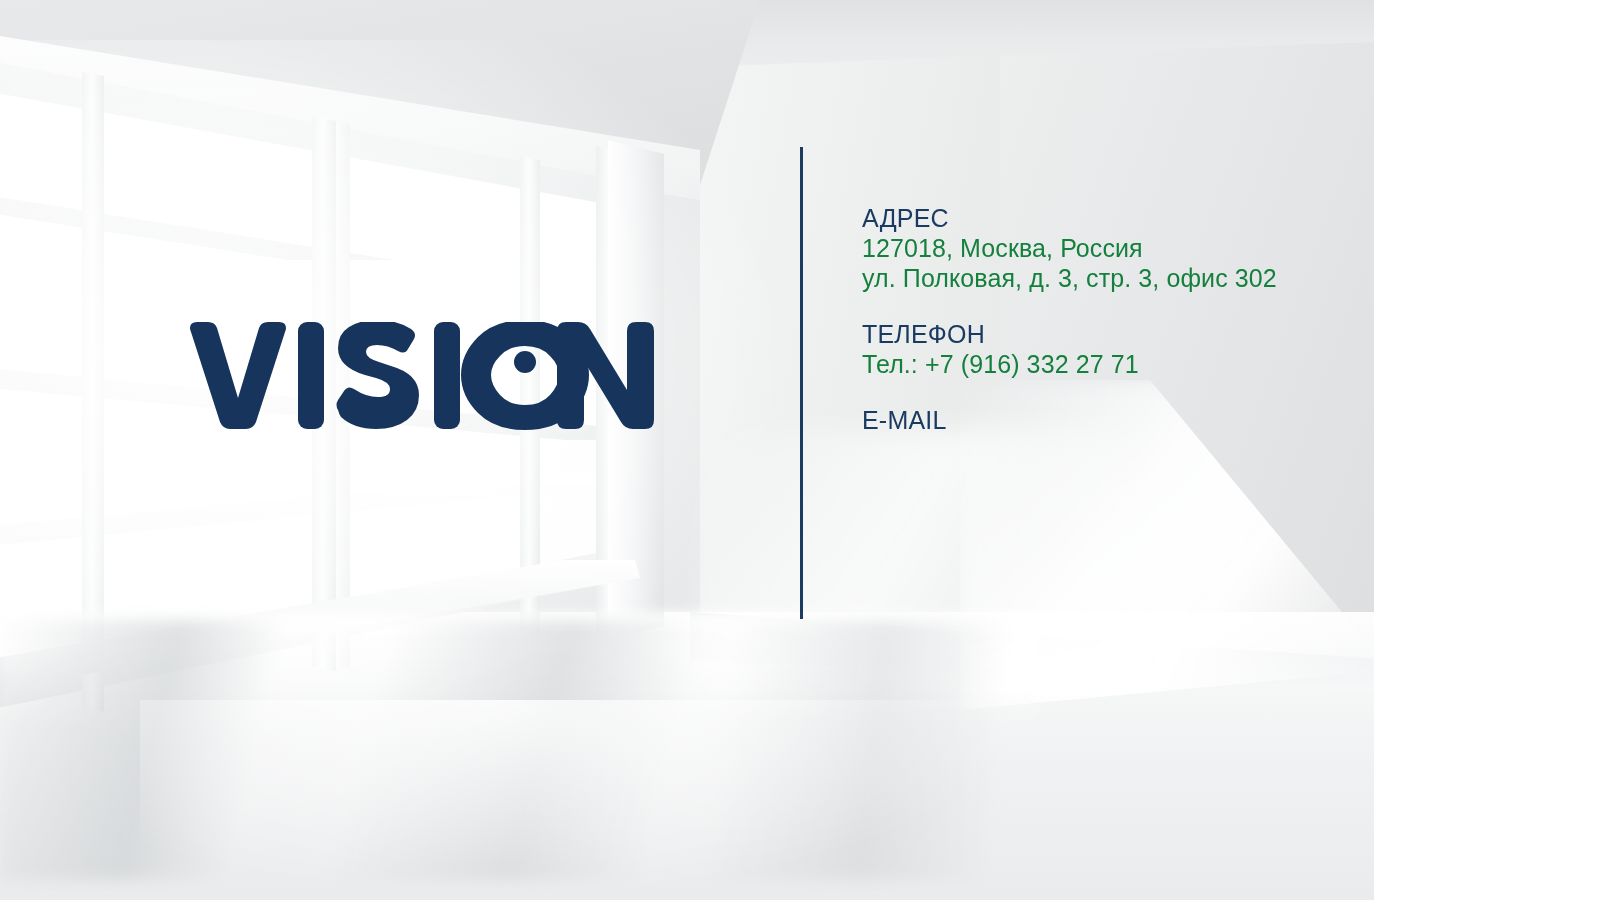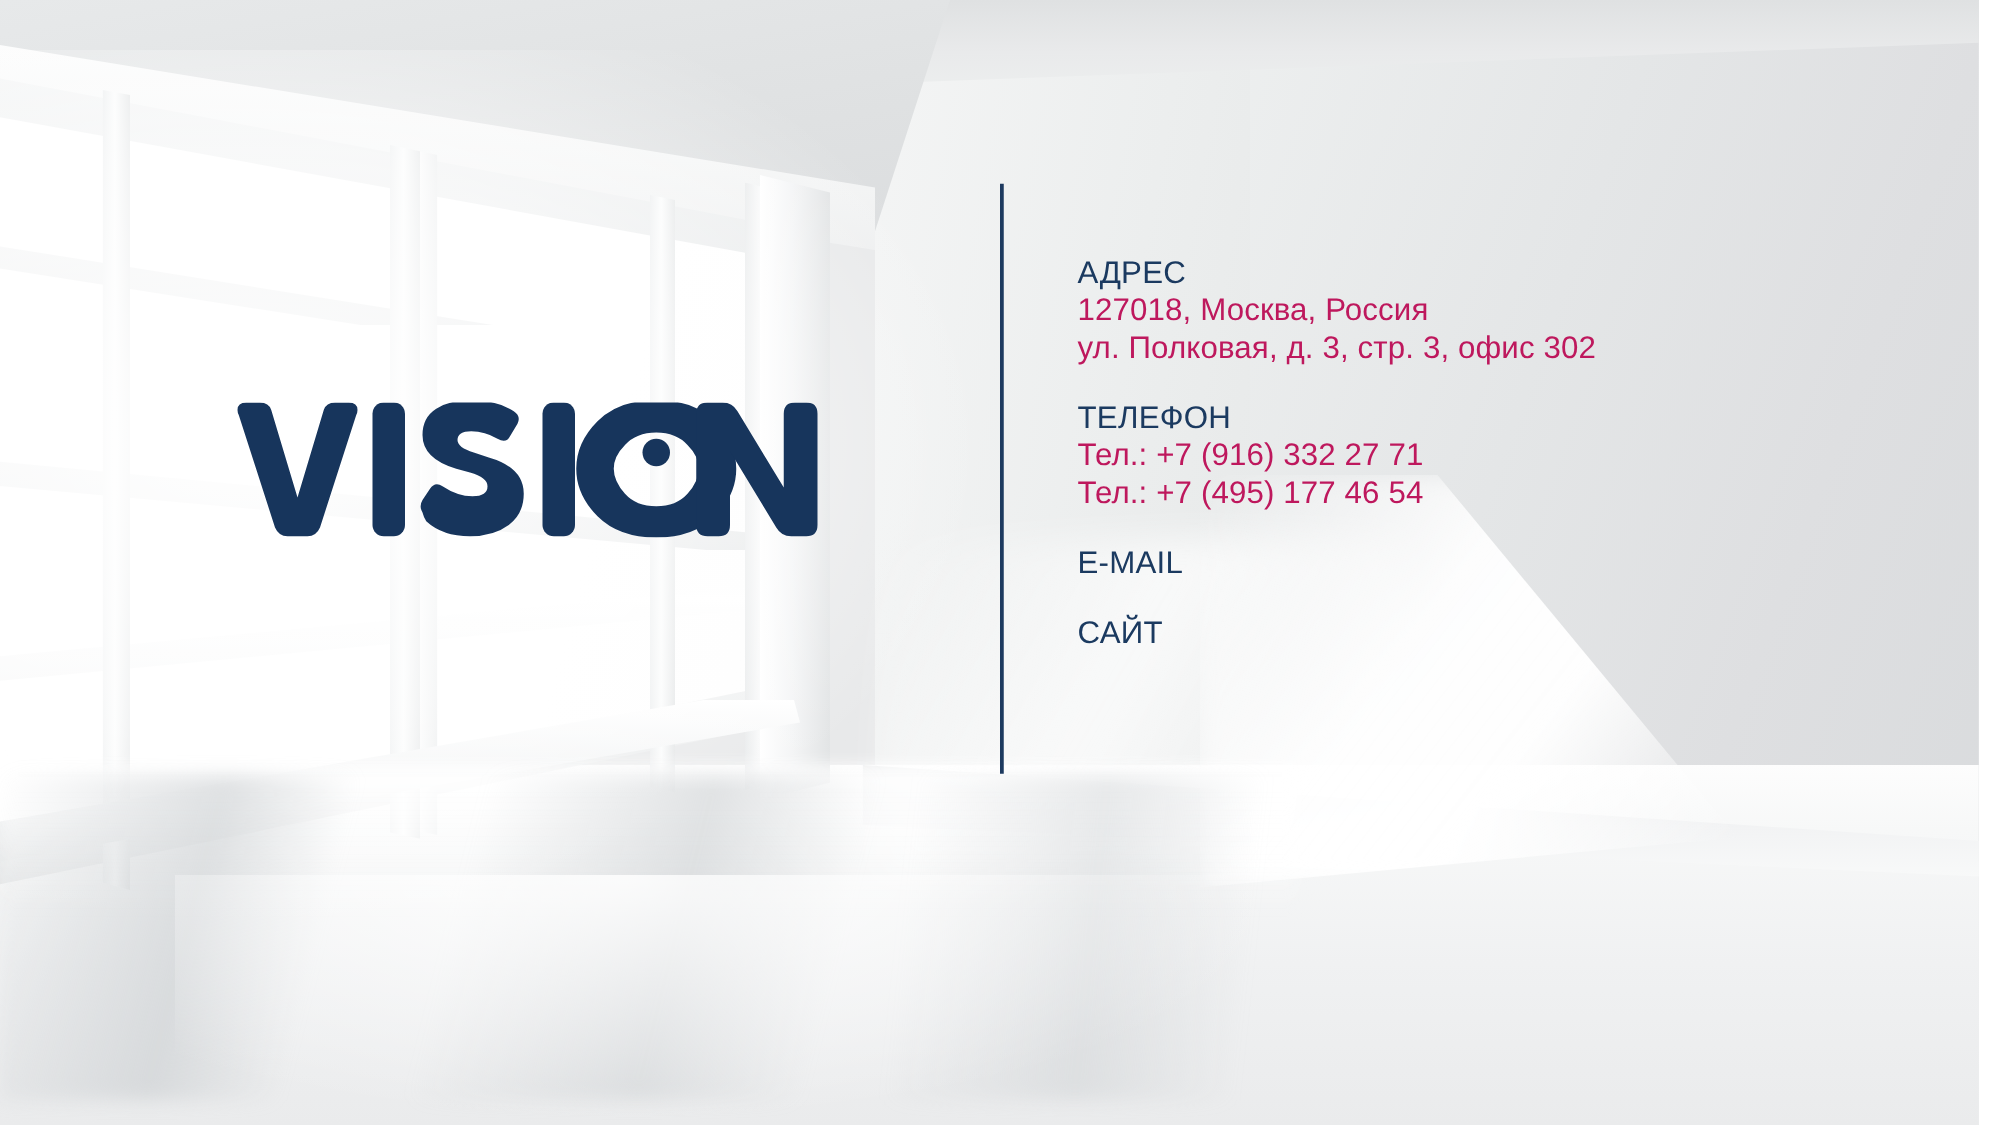--- a/index.html
+++ b/index.html
@@ -1,20 +1,20 @@
 <!DOCTYPE html>
 <html><head>
 <meta charset="utf-8">
 <style>
   html,body{margin:0;padding:0;background:#fff;}
   body{font-family:"Liberation Sans","DejaVu Sans",sans-serif;}
 
   #slide{
     position:relative;
-    width:1583px;height:900px;
+    width:1374px;height:900px;
     overflow:hidden;
     background:#e8e9ea;
   }
 
   
   .room{position:absolute;inset:0;}
 
   
   .wall-right{
     position:absolute;left:700px;top:0;width:900px;height:690px;
@@ -177,21 +177,21 @@
     color:#17355c;
   }
   .group{margin-bottom:26px;}
   .group:last-child{margin-bottom:0;}
   .ghead{
     font-size:25px;line-height:30px;letter-spacing:.2px;
     font-weight:400;color:#1b3a60;white-space:nowrap;
   }
   .gline{
     font-size:25px;line-height:30px;letter-spacing:.1px;
-    font-weight:400;color:#be185d;white-space:nowrap;
+    font-weight:400;color:#15803d;white-space:nowrap;
   }
 </style>
 </head>
 <body>
 
 <div id="slide">
 
   <div class="room">
 
     <div class="wall-right"></div>
@@ -255,25 +255,23 @@
 
     <div class="group">
       <div class="ghead">АДРЕС</div>
       <div class="gline">127018, Москва, Россия</div>
       <div class="gline">ул. Полковая, д. 3, стр. 3, офис 302</div>
     </div>
 
     <div class="group">
       <div class="ghead">ТЕЛЕФОН</div>
       <div class="gline">Тел.: +7 (916) 332 27 71</div>
-      <div class="gline">Тел.: +7 (495) 177 46 54</div>
     </div>
 
     <div class="group">
       <div class="ghead">E-MAIL</div>
     </div>
 
     <div class="group">
-      <div class="ghead">САЙТ</div>
     </div>
 
   </div>
 </div>
 
 </body></html>

